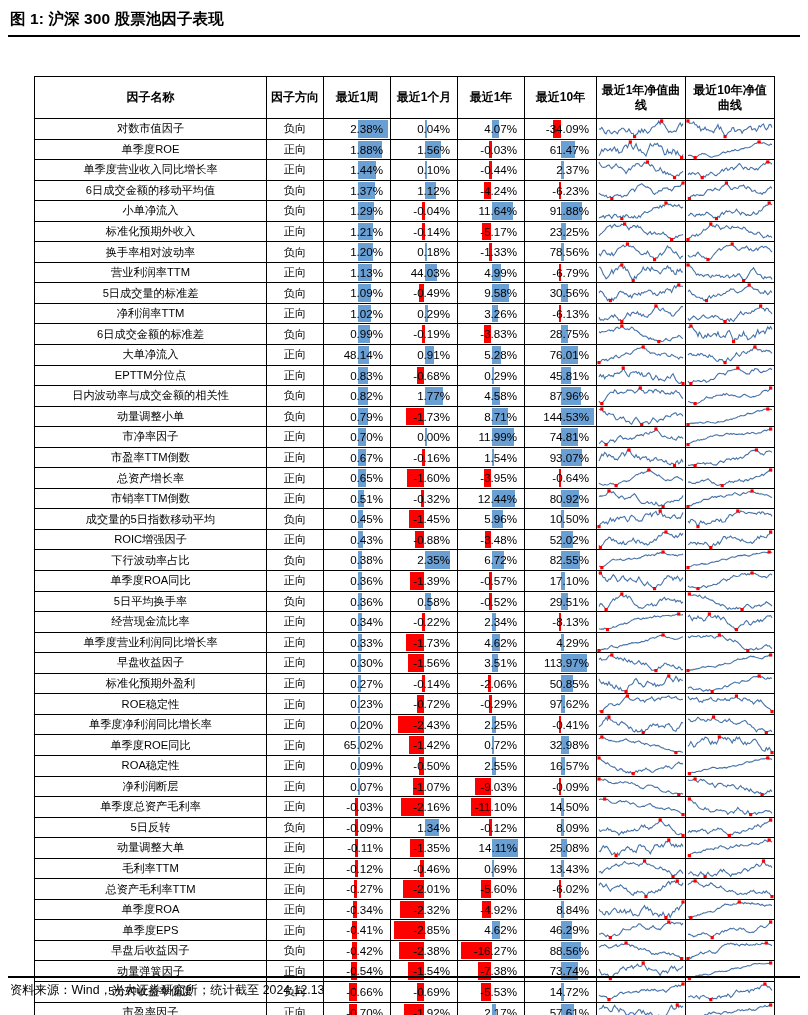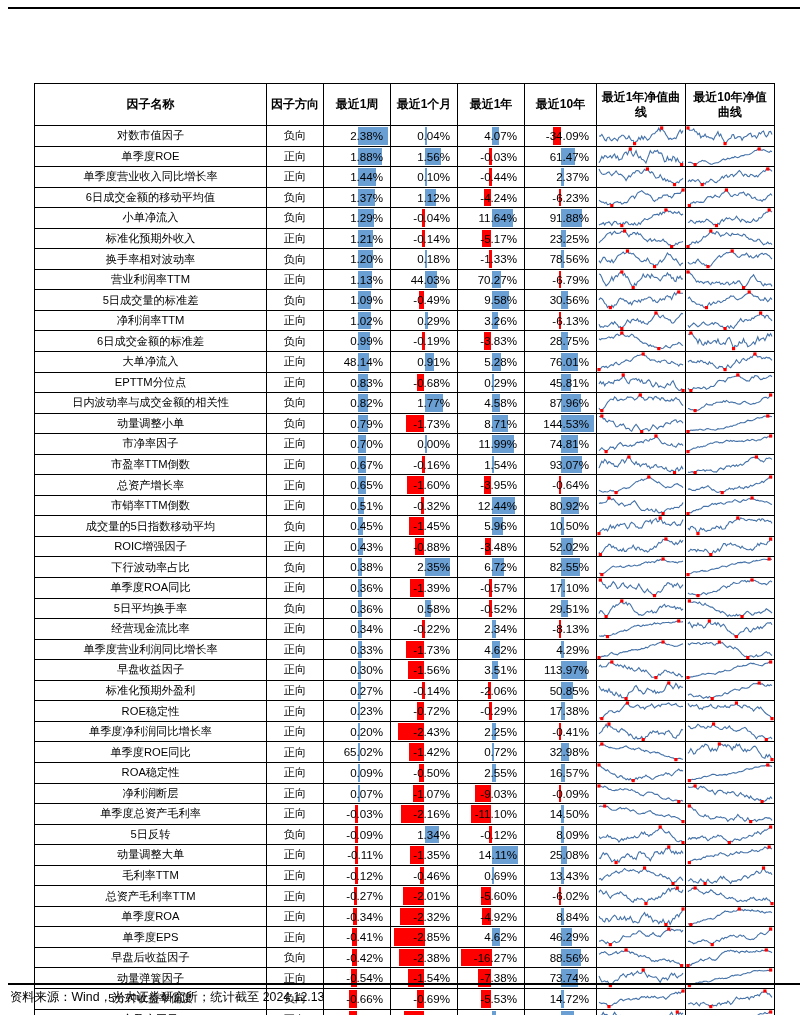--- a/index.html
+++ b/index.html
@@ -131,20 +131,23 @@
     font-size: 12.3px;
     color: #000000;
     white-space: nowrap;
   }
 </style>
 </head>
 <body>
 
 <div id="page">
 
+  <div class="title-block">
+    <div class="fig-title">图 1: 沪深 300 股票池因子表现</div>
+  </div>
   <div class="title-rule"></div>
 
   <div class="table-wrap">
     <table class="factors">
       <colgroup>
         <col class="c-name">
           <col class="c-dir">
           <col class="c-w1">
           <col class="c-m1">
         <col class="c-y1">
@@ -409,21 +412,21 @@
             <td class="num">
               <div class="bar pos" style="left: 33.5px; width: 14.4811px;"></div>
               <span class="numtext">1.13%</span>
             </td>
             <td class="num">
               <div class="bar pos" style="left: 33.5px; width: 12.414px;"></div>
               <span class="numtext">44.03%</span>
             </td>
             <td class="num">
               <div class="bar pos" style="left: 33.5px; width: 9.35433px;"></div>
-              <span class="numtext">70.27%</span>
+              <span class="numtext">4.99%</span>
             </td>
             <td class="num">
               <div class="bar neg" style="left: 33.5px; width: 2.5px;"></div>
               <span class="numtext">-6.79%</span>
             </td>
             <td class="spark">
               <svg viewBox="0 0 89 19.55" preserveAspectRatio="none">
                 <path d="M2.0,4.0L3.4,4.4L4.9,7.5L6.3,11.2L7.8,13.2L9.2,15.8L10.6,14.5L12.1,12.8L13.5,10.5L15.0,6.8L16.4,10.6L17.8,7.3L19.3,5.6L20.7,6.7L22.2,3.6L23.6,2.2L25.1,2.0L26.5,5.5L27.9,3.6L29.4,7.2L30.8,6.7L32.3,9.8L33.7,13.2L35.1,15.4L36.6,17.6L38.0,13.4L39.5,15.4L40.9,11.8L42.3,11.0L43.8,9.6L45.2,8.2L46.7,4.0L48.1,6.7L49.5,7.3L51.0,4.4L52.4,5.4L53.9,7.9L55.3,4.3L56.7,6.4L58.2,7.5L59.6,7.3L61.1,7.9L62.5,9.4L63.9,10.8L65.4,8.8L66.8,6.3L68.3,5.4L69.7,5.9L71.2,2.9L72.6,5.1L74.0,4.7L75.5,8.4L76.9,7.6L78.4,11.1L79.8,11.5L81.2,6.7L82.7,8.4L84.1,6.2L85.6,9.2L87.0,8.8" fill="none" stroke="#4472a8" stroke-width="1.1"></path>
                 <rect x="23.5" y="0.4" width="3.2" height="3.2" fill="#ff0000"></rect>
                 <rect x="35.0" y="16.0" width="3.2" height="3.2" fill="#ff0000"></rect>
@@ -1127,21 +1130,21 @@
             <td class="num">
               <div class="bar neg" style="left: 25.7947px; width: 7.70526px;"></div>
               <span class="numtext">-0.72%</span>
             </td>
             <td class="num">
               <div class="bar neg" style="left: 31px; width: 2.5px;"></div>
               <span class="numtext">-0.29%</span>
             </td>
             <td class="num">
               <div class="bar pos" style="left: 36px; width: 3.96831px;"></div>
-              <span class="numtext">17.38%</span>
+              <span class="numtext">97.62%</span>
             </td>
             <td class="spark">
               <svg viewBox="0 0 89 19.55" preserveAspectRatio="none">
                 <path d="M2.0,16.8L3.4,17.3L4.9,17.6L6.3,15.9L7.8,14.0L9.2,12.8L10.6,12.1L12.1,10.0L13.5,9.8L15.0,9.8L16.4,11.2L17.8,11.6L19.3,10.7L20.7,9.9L22.2,10.8L23.6,9.4L25.1,7.7L26.5,5.9L27.9,4.0L29.4,2.5L30.8,2.0L32.3,4.1L33.7,5.7L35.1,5.9L36.6,6.5L38.0,5.8L39.5,4.7L40.9,3.8L42.3,4.7L43.8,6.8L45.2,6.6L46.7,6.1L48.1,8.0L49.5,6.3L51.0,5.5L52.4,5.0L53.9,4.5L55.3,2.9L56.7,4.8L58.2,6.9L59.6,5.8L61.1,4.8L62.5,4.0L63.9,5.6L65.4,3.4L66.8,3.3L68.3,3.3L69.7,3.4L71.2,2.5L72.6,2.0L74.0,3.4L75.5,4.3L76.9,3.8L78.4,3.4L79.8,2.5L81.2,4.5L82.7,5.3L84.1,5.9L85.6,5.3L87.0,5.5" fill="none" stroke="#4472a8" stroke-width="1.1"></path>
                 <rect x="29.2" y="0.4" width="3.2" height="3.2" fill="#ff0000"></rect>
                 <rect x="3.3" y="16.0" width="3.2" height="3.2" fill="#ff0000"></rect>
               </svg>
             </td>
             <td class="spark">
               <svg viewBox="0 0 89 19.55" preserveAspectRatio="none">

